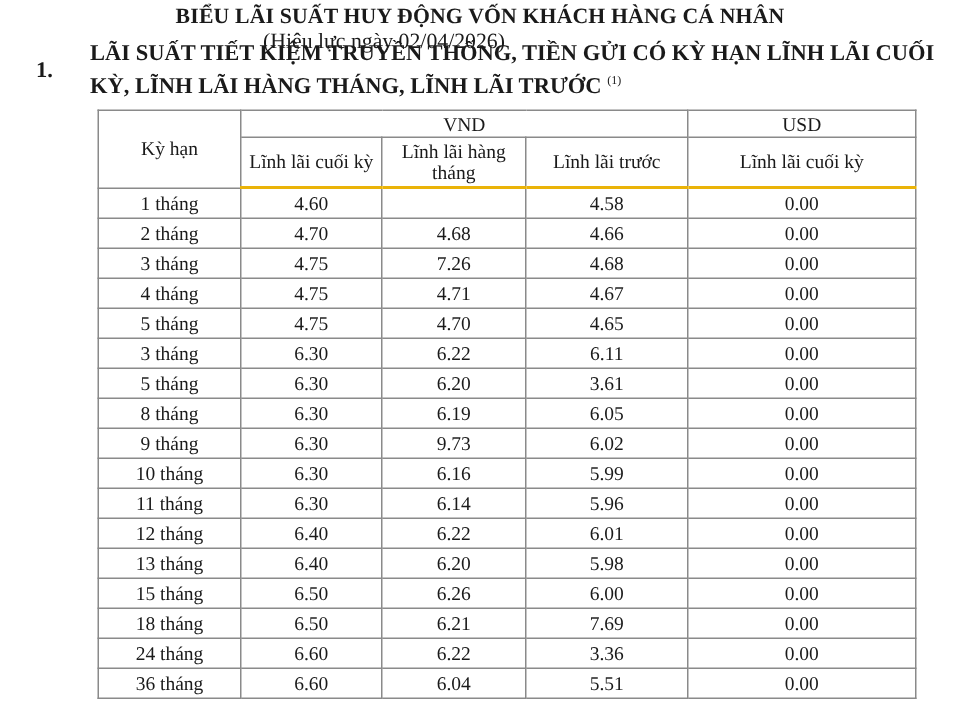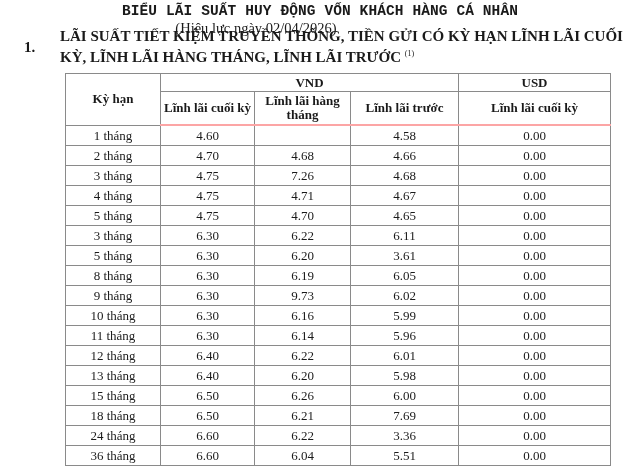--- a/index.html
+++ b/index.html
@@ -2,21 +2,21 @@
 <html><head>
 <meta charset="utf-8">
 <style>
   html, body { margin: 0; padding: 0; background: #ffffff; }
   body {
     width: 640px; height: 467px; overflow: hidden; position: relative;
     font-family: "Liberation Serif", "DejaVu Serif", serif; color: #1a1a1a;
   }
   .title {
     position: absolute; left: 0; width: 640px; top: 3px;
-    text-align: center; font-weight: bold; font-size: 14.5px; letter-spacing: 0.1px; font-family: Liberation Mono, monospace;
+    text-align: center; font-weight: bold; font-size: 14.5px; letter-spacing: 0.1px;
   }
   .subtitle {
     position: absolute; left: 0; width: 512px; top: 20px;
     text-align: center; font-size: 14.5px;
   }
   .section-num {
     position: absolute; left: 24px; top: 39px; font-weight: bold; font-size: 15px;
   }
   .section-title {
     position: absolute; left: 60px; top: 27px; width: 570px;
@@ -24,23 +24,23 @@
   }
   .section-title sup { font-size: 8px; font-weight: normal; vertical-align: 6px; }
   table.rates {
     position: absolute; left: 65px; top: 73px;
     border-collapse: collapse; table-layout: fixed; width: 545px;
     font-size: 13px;
   }
   table.rates th, table.rates td {
     border: 1px solid #8a8a8a; text-align: center; padding: 0; overflow: hidden;
   }
-  table.rates th { font-weight: bold; line-height: 14px; }
+  table.rates th { font-weight: normal; line-height: 14px; }
   table.rates tr.h1 th { height: 17px; }
-  table.rates tr.h2 th { height: 32px; border-bottom: 2px solid #fca5a5; }
+  table.rates tr.h2 th { height: 32px; border-bottom: 2px solid #eab308; }
   table.rates td { height: 19px; line-height: 19px; }
   col.c0 { width: 95px; } col.c1 { width: 94px; } col.c2 { width: 96px; }
   col.c3 { width: 108px; } col.c4 { width: 152px; }
 </style>
 </head>
 <body>
 
 <div class="title">BIỂU LÃI SUẤT HUY ĐỘNG VỐN KHÁCH HÀNG CÁ NHÂN</div>
 <div class="subtitle">(Hiệu lực ngày 02/04/2026)</div>
 <div class="section-num">1.</div>

